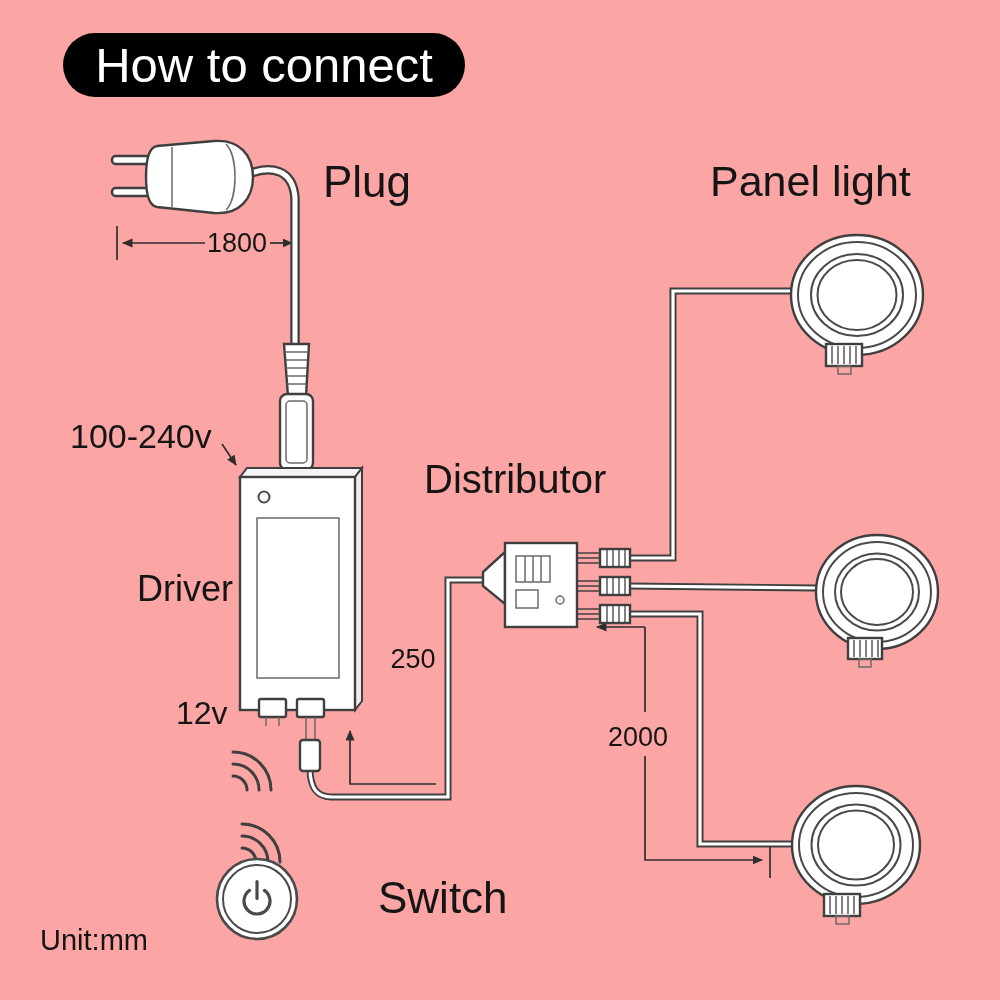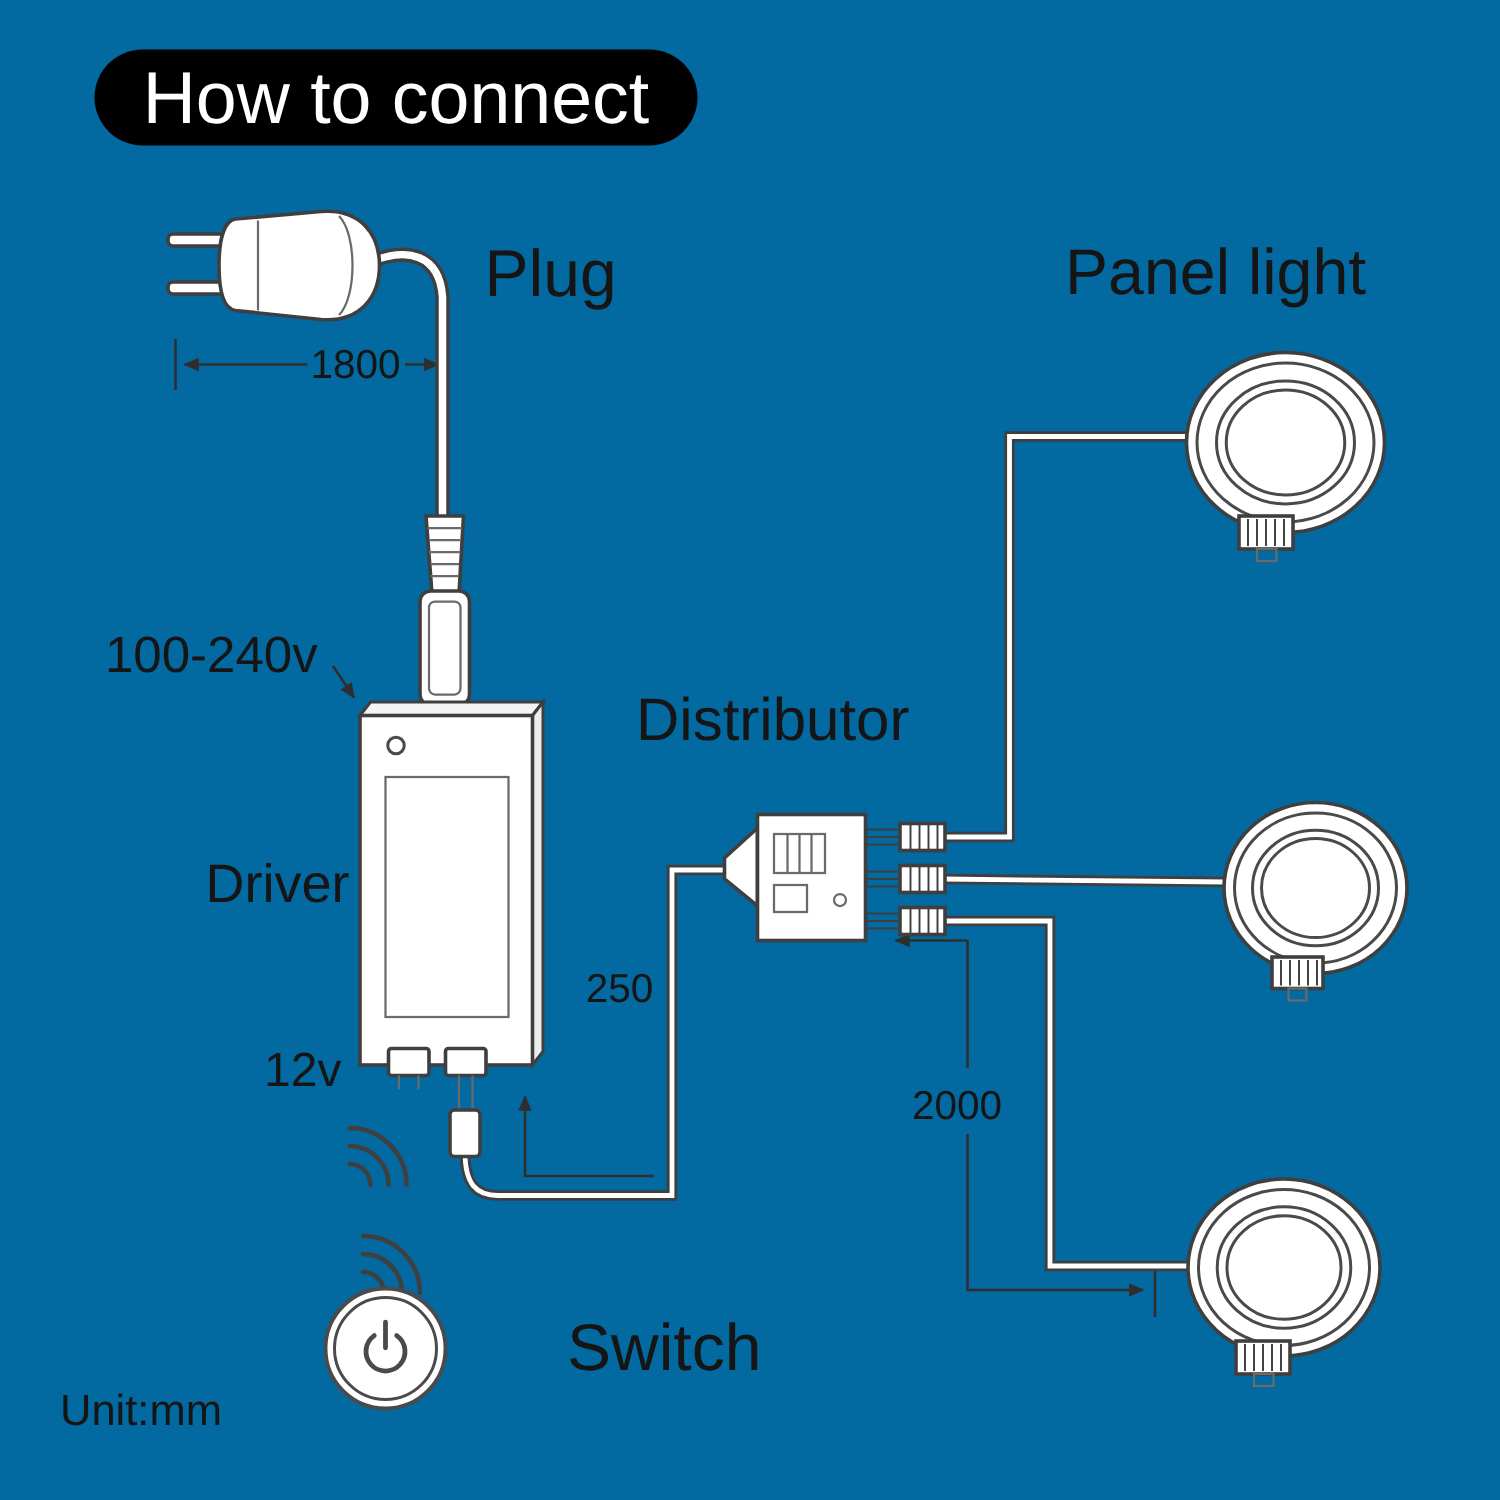--- a/index.html
+++ b/index.html
@@ -1,16 +1,16 @@
 <!DOCTYPE html>
 <html><head>
 <meta charset="utf-8">
 <style>
   html,body { margin:0; padding:0; background:#ffffff; }
-  .canvas { position:relative; width:1000px; height:1000px; background:#0369a1; overflow:hidden; }
+  .canvas { position:relative; width:1000px; height:1000px; background:#fca5a5; overflow:hidden; }
   svg { display:block; }
   .lbl { font-family:"Liberation Sans", sans-serif; fill:#151515; }
   .title-txt { font-family:"Liberation Sans", sans-serif; fill:#ffffff; }
   .outline { fill:#ffffff; stroke:#3f3f3f; stroke-width:2.4; }
   .thin  { fill:none; stroke:#6a6a6a; stroke-width:1.5; }
   .ring  { fill:none; stroke:#4a4a4a; stroke-width:2; }
   .wireO { fill:none; stroke:#3f3f3f; stroke-width:7; stroke-linejoin:miter; }
   .wireI { fill:none; stroke:#ffffff; stroke-width:3.2; stroke-linejoin:miter; }
   .cordO { fill:none; stroke:#3f3f3f; stroke-width:9.5; }
   .cordI { fill:none; stroke:#ffffff; stroke-width:5; }

